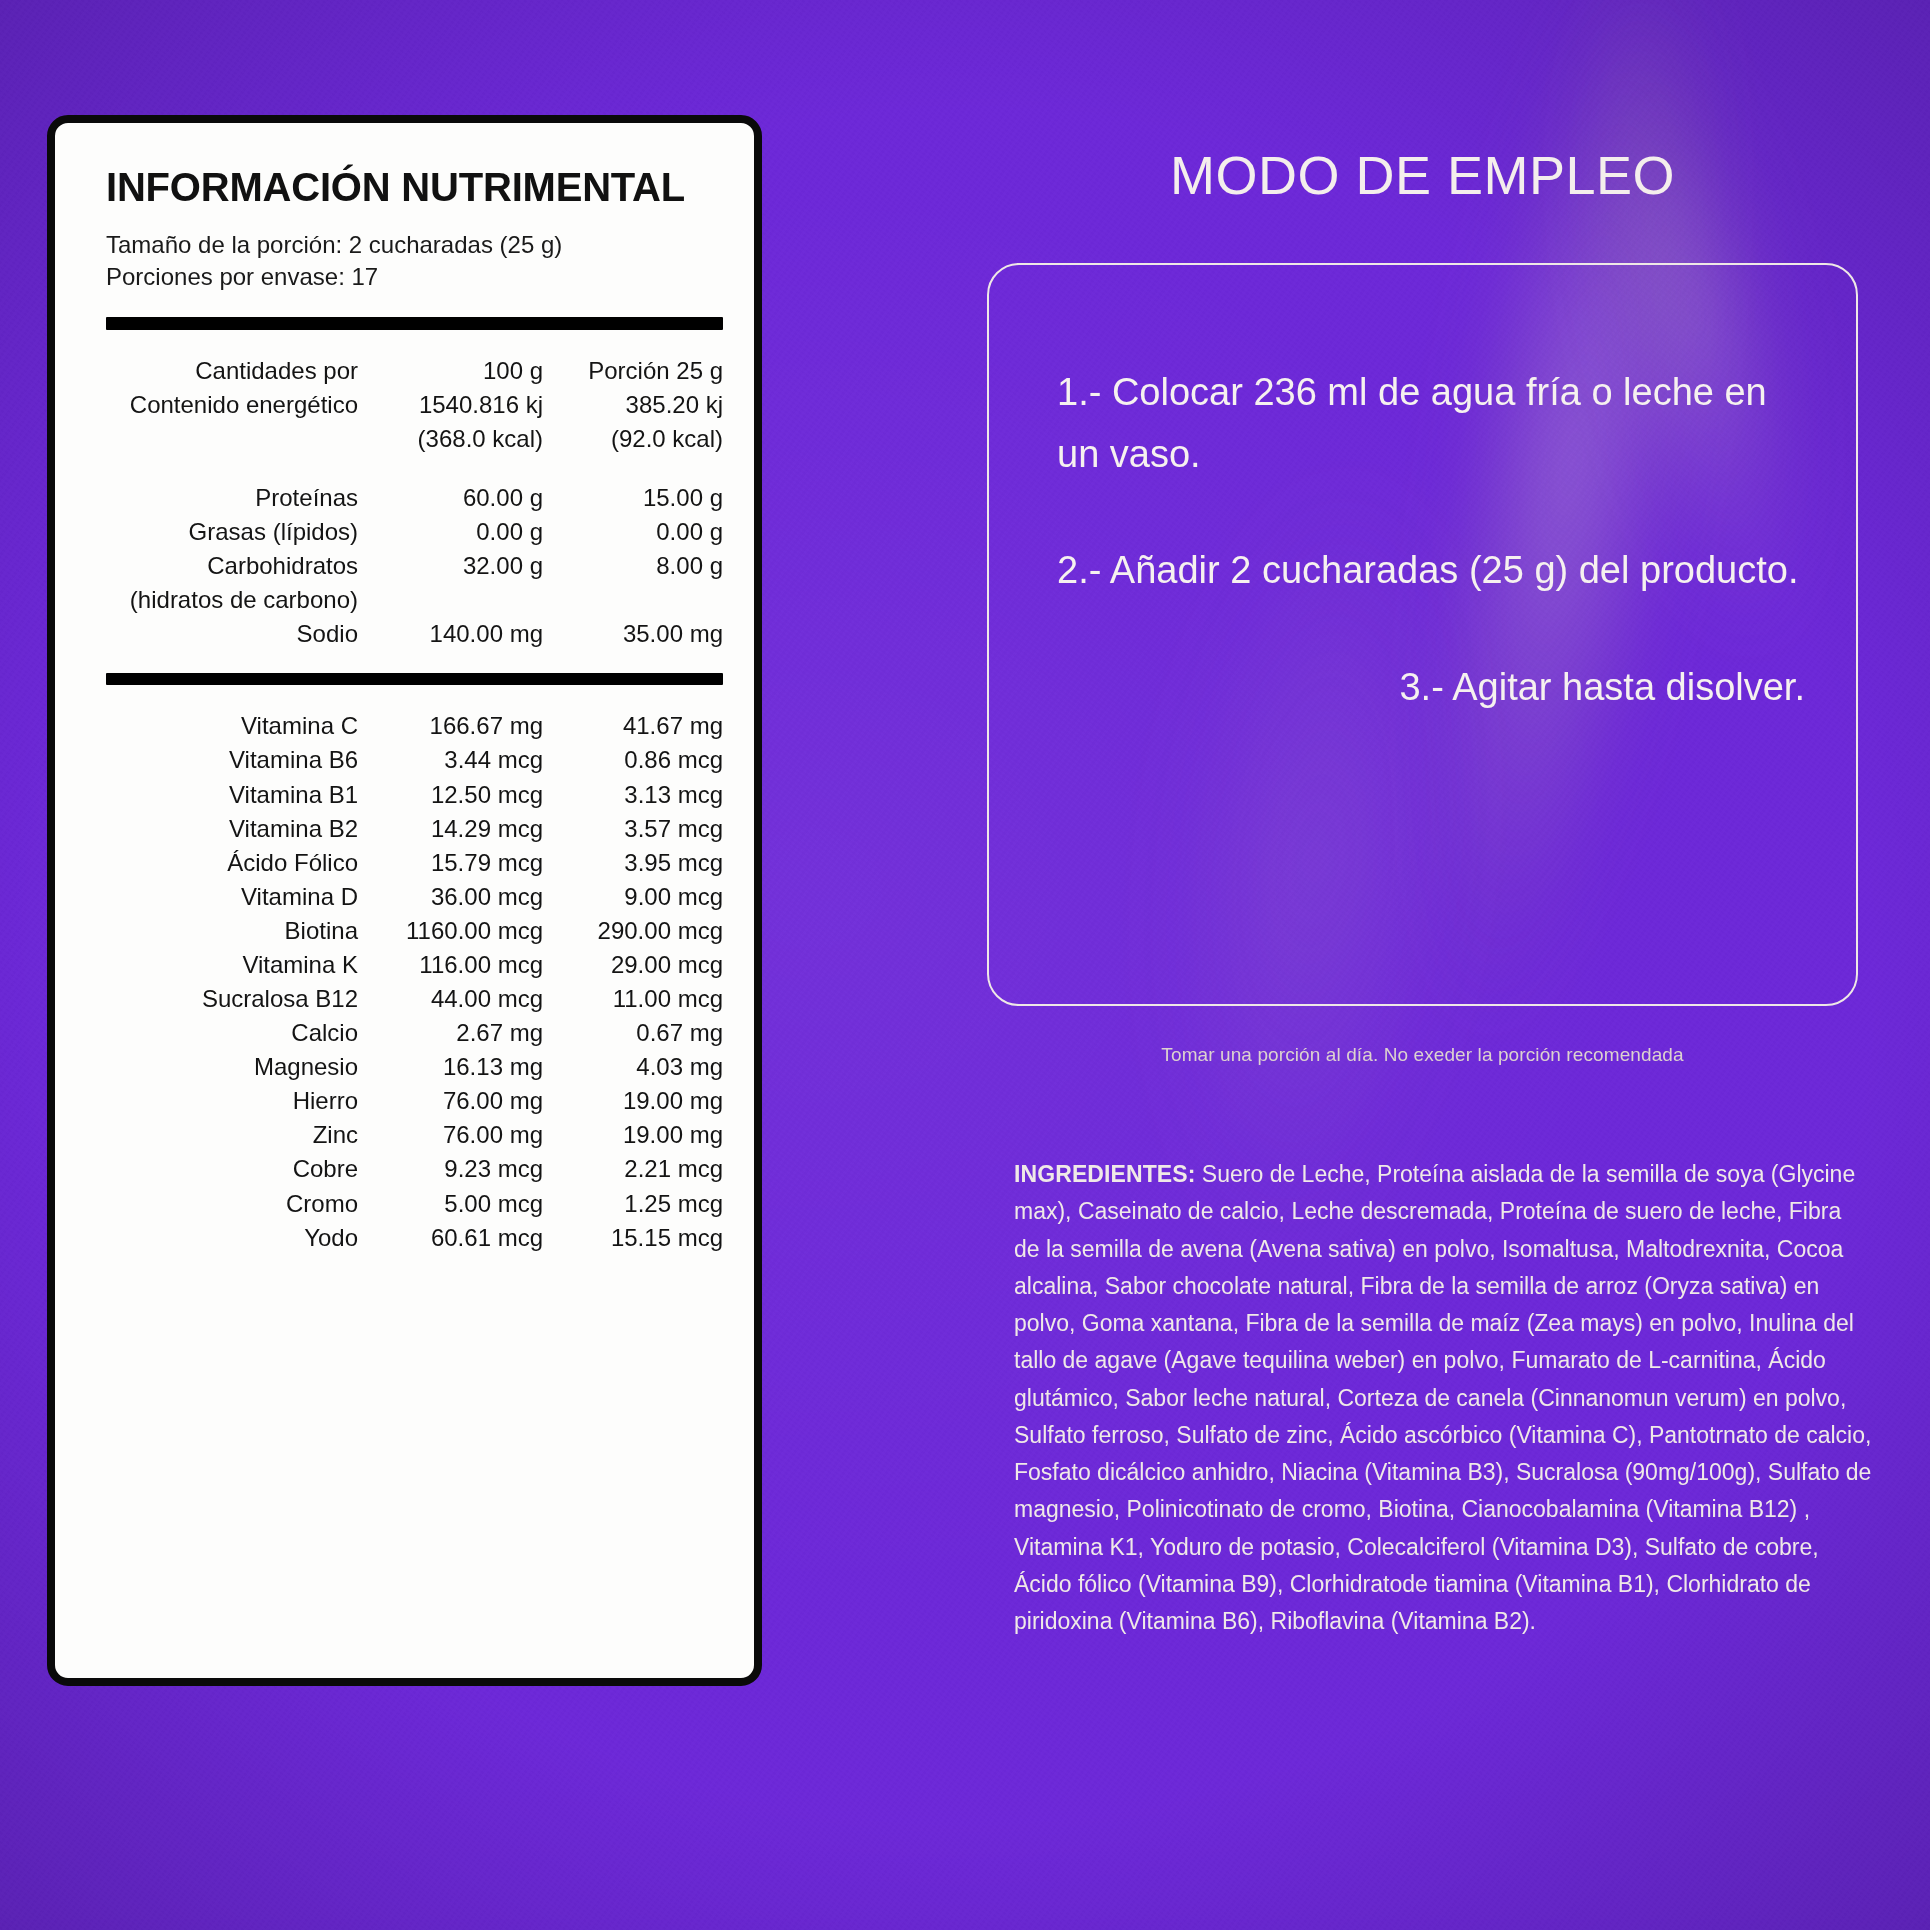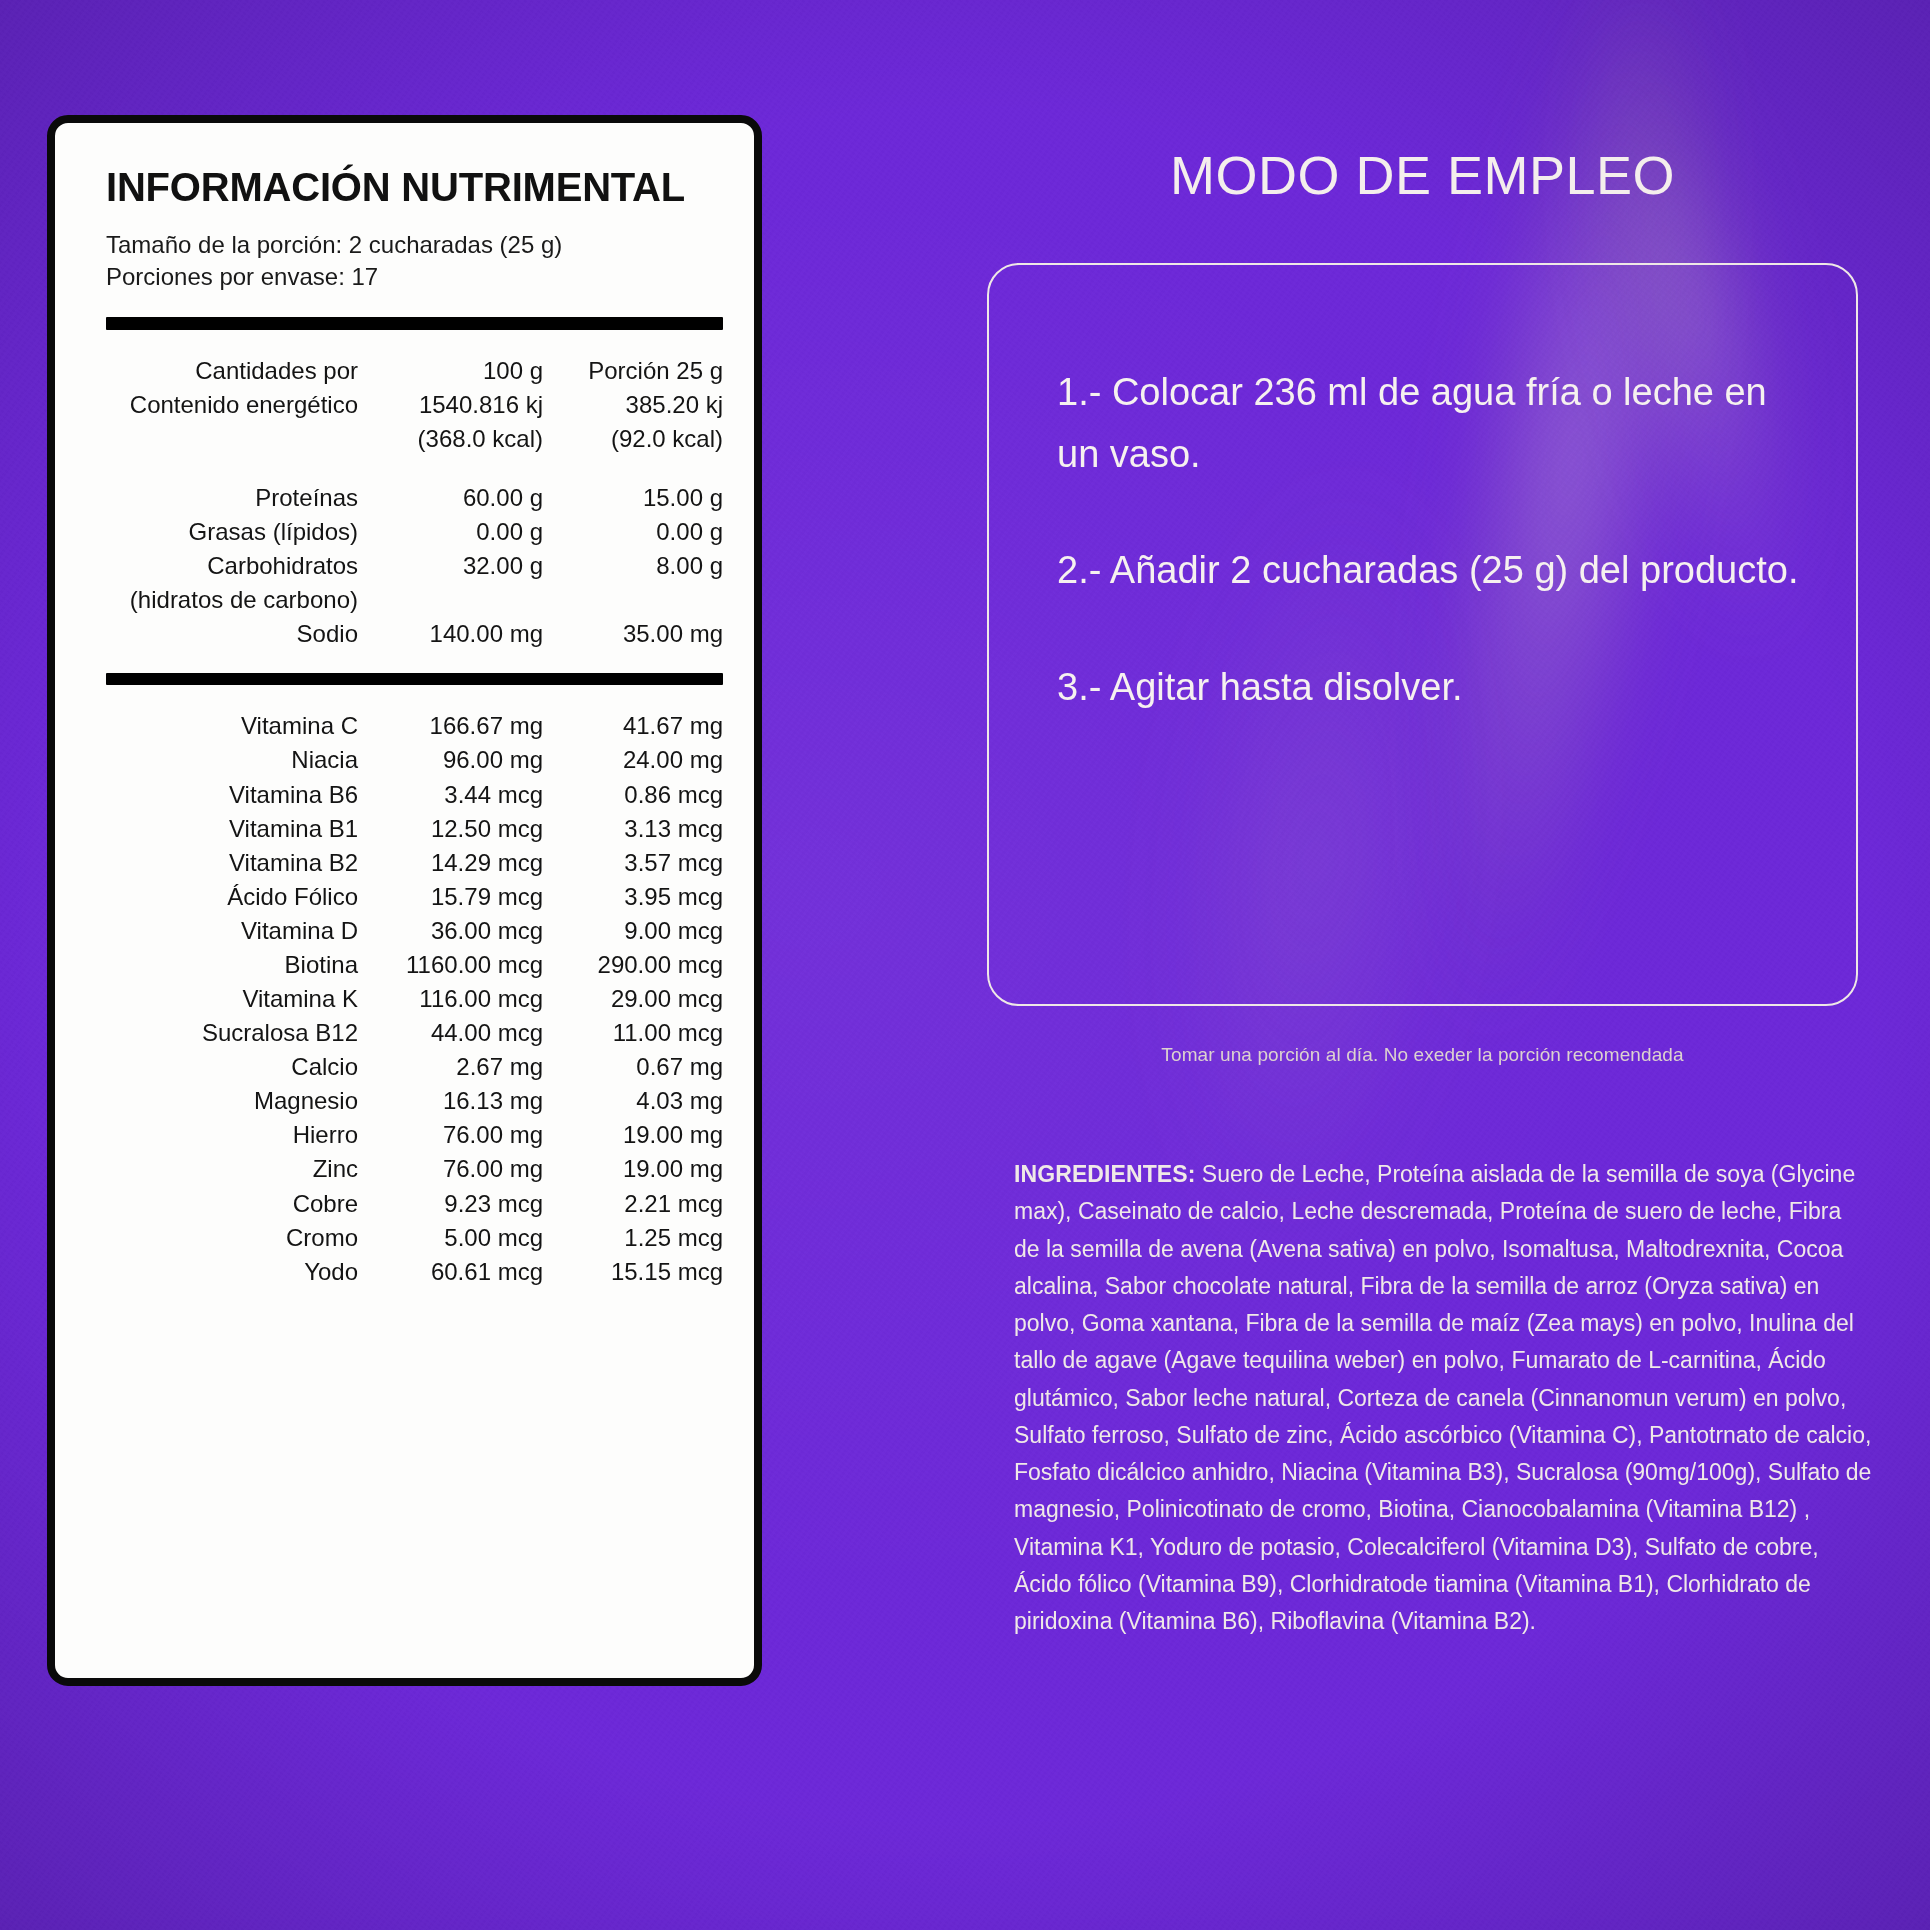--- a/index.html
+++ b/index.html
@@ -99,21 +99,21 @@
   #usage-box {
     position:absolute; left:987px; top:263px;
     width:871px; height:743px;
     border:2.8px solid #efe8e6; border-radius:32px;
   }
   .steps { padding:97px 16px 0 68px; }
   .step {
     color:#f6f1ef; font-size:38px; line-height:1.62;
     font-weight:400; margin-bottom:55px; max-width:748px;
   }
-  .step:last-child { margin-bottom:0; }
+  .step:last-child { margin-bottom:0;text-align:right; }
   .step-3 { margin-top:32px; }
 
   #usage-note {
     position:absolute; left:987px; top:1044px; width:871px;
     text-align:center; color:#ddd2cf; font-size:19px;
     font-weight:400; letter-spacing:0.1px;
   }
 
   #ingredients {
     position:absolute; left:1014px; top:1156px; width:859px;
@@ -197,25 +197,20 @@
       </table>
 
       <div class="rule rule-2"></div>
 
       <table class="nutri">
         <tbody id="micro-body">
             <tr>
               <td class="nm">Vitamina C</td>
               <td class="c1">166.67 mg</td>
               <td class="c2">41.67 mg</td>
-            </tr>
-            <tr>
-              <td class="nm">Niacia</td>
-              <td class="c1">96.00 mg</td>
-              <td class="c2">24.00 mg</td>
             </tr>
             <tr>
               <td class="nm">Vitamina B6</td>
               <td class="c1">3.44 mcg</td>
               <td class="c2">0.86 mcg</td>
             </tr>
             <tr>
               <td class="nm">Vitamina B1</td>
               <td class="c1">12.50 mcg</td>
               <td class="c2">3.13 mcg</td>

